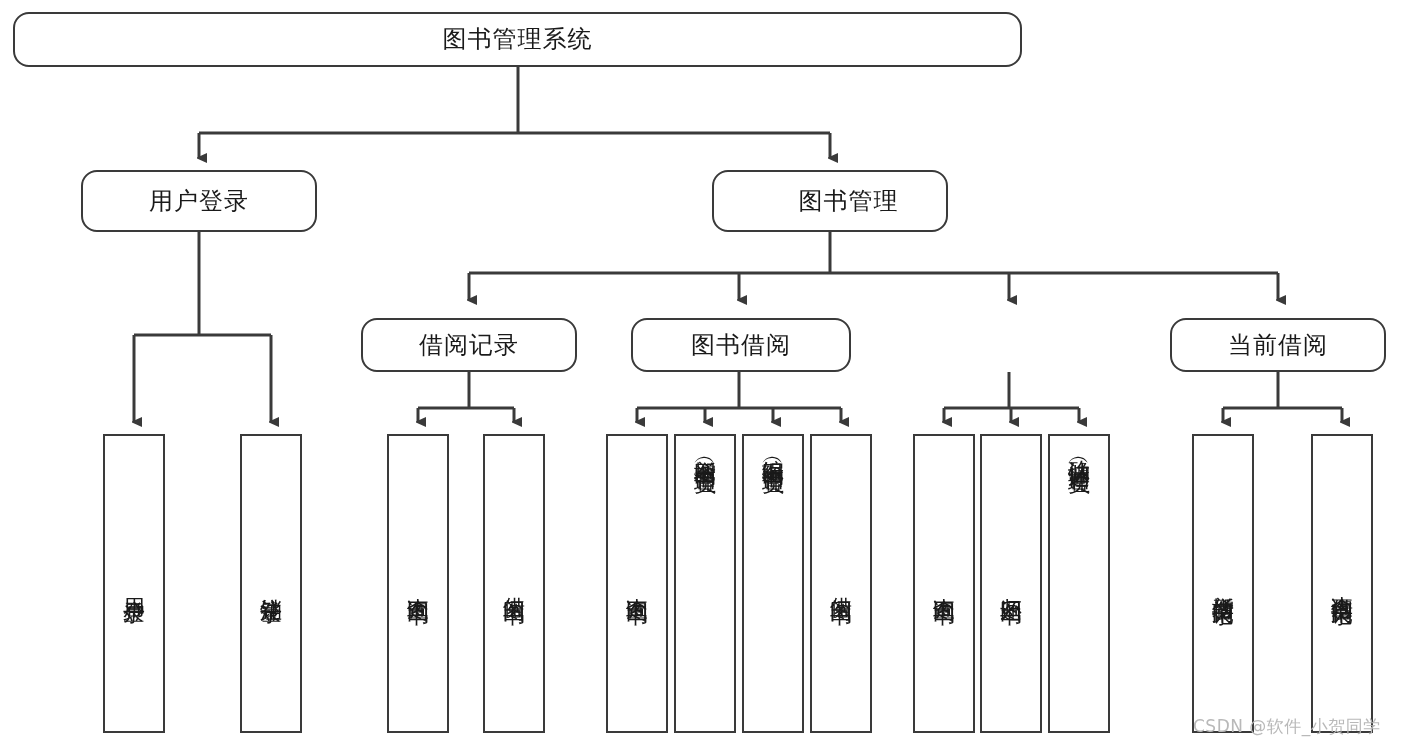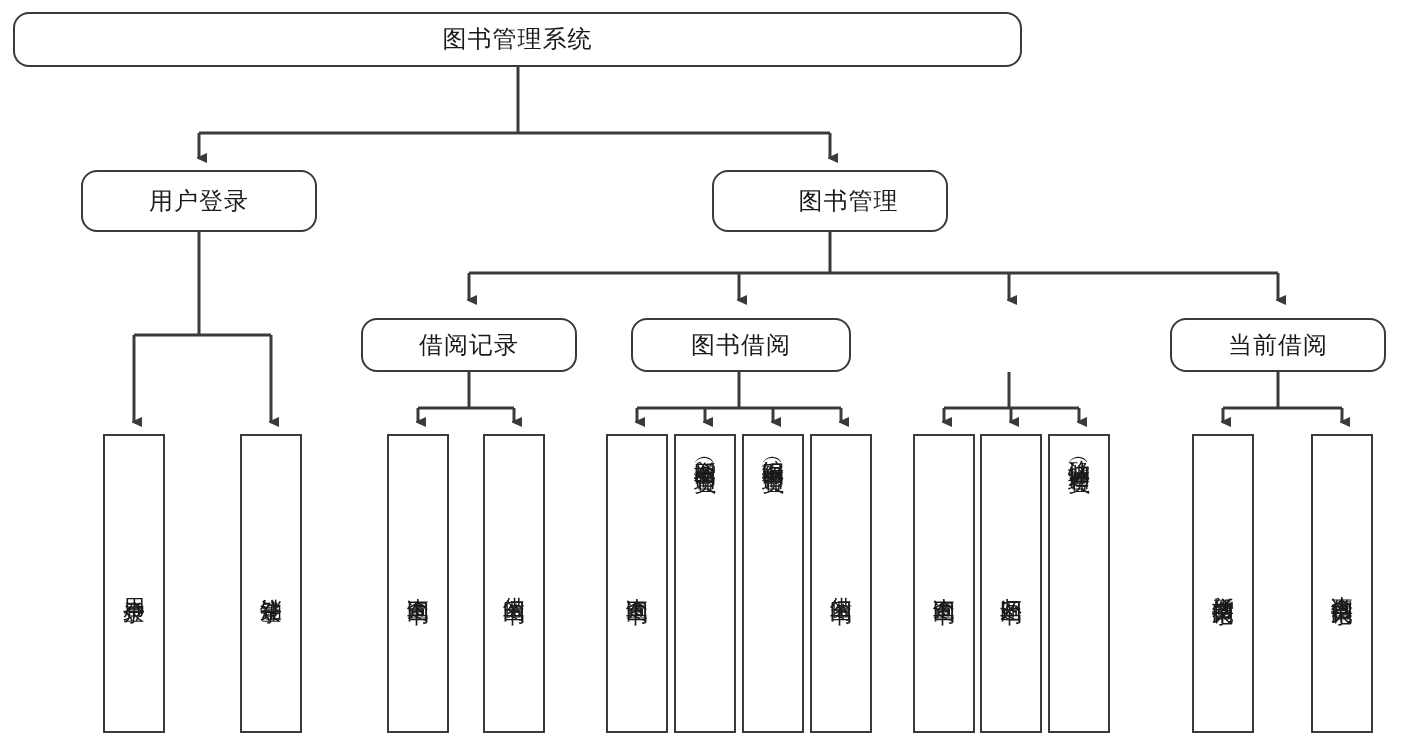--- a/index.html
+++ b/index.html
@@ -181,14 +181,15 @@
     <span class="node-label">确认归还（管理员）</span>
   </div>
 
   <div class="node vert centered" style="left:1192px; top:434px; width:62px; height:299px;">
     <span class="node-label">新增借阅记录</span>
   </div>
   <div class="node vert centered" style="left:1311px; top:434px; width:62px; height:299px;">
     <span class="node-label">查询借阅记录</span>
   </div>
 
+  <div class="watermark" style="left:1193px; top:715px;">CSDN @软件_小贺同学</div>
 
 </div>
 
 </body></html>

